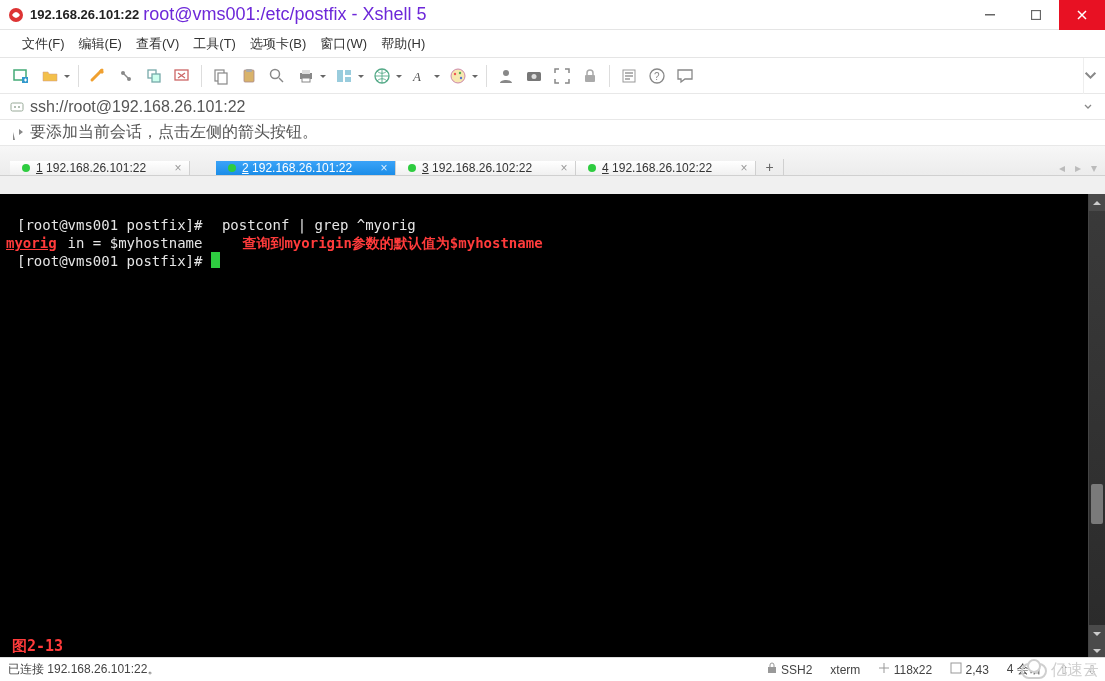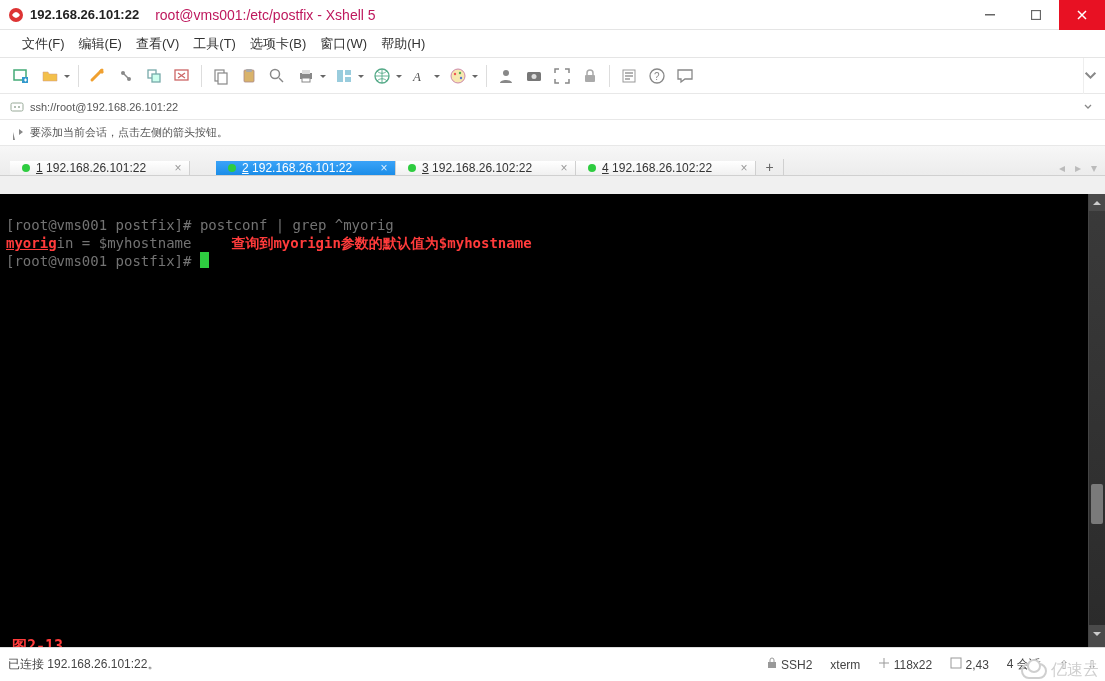--- a/index.html
+++ b/index.html
@@ -22,21 +22,21 @@
     align-items: center;
     padding: 0 0 0 8px;
     border-bottom: 1px solid #e5e5e5;
   }
   .app-icon {
     width: 16px; height: 16px;
     margin-right: 6px;
     display: flex; align-items: center; justify-content: center;
   }
   .titlebar .ip { font-weight: bold; color: #222; font-size: 13px; }
-  .titlebar .path { color: #be185d; font-size: 14px; margin-left: 16px; }
+  .titlebar .path { color: #6d28d9; font-size: 18px; margin-left: 4px; }
   .window-controls { margin-left: auto; display: flex; }
   .win-btn {
     width: 46px; height: 30px; display: flex; align-items: center; justify-content: center;
     font-size: 13px; color: #666;
   }
   .win-btn.close { background: #e81123; color: #fff; }
   .win-btn svg { width: 10px; height: 10px; }
 
   
   .menubar {
@@ -81,21 +81,21 @@
     border-left: 1px solid #eee;
   }
 
   
   .address-row {
     height: 26px; background: #fff; display: flex; align-items: center;
     padding: 0 10px; gap: 6px; border-bottom: 1px solid #e8e8e8;
     color: #555;
   }
   .address-row .link-icon { width: 14px; height: 14px; }
-  .address-row .addr-text { font-size: 11px; color: #555; }
+  .address-row .addr-text { font-size: 16px; color: #555; }
 
   
   .tabs-row {
     height: 30px;
     background: linear-gradient(#f7f7f7,#ececec);
     display: flex;
     align-items: flex-end;
     border-bottom: 1px solid #d0d0d0;
     position: relative;
   }
@@ -148,21 +148,21 @@
     flex: 1;
     padding: 4px 6px;
     font-family: "DejaVu Sans Mono","Consolas",monospace;
     font-size: 14px;
     line-height: 18px;
     color: #d7d7d7;
     white-space: pre;
     overflow: hidden;
     position: relative;
   }
-  .term-white { color: #737373; }
+  .term-white { color: #e5e5e5; margin-left: 11px; }
   .term-red-underline { color: #ff3b3b; font-weight: bold; text-decoration: underline; }
   .term-annot { color: #ff3b3b; font-weight: bold; margin-left: 40px; }
   .cursor-block {
     display: inline-block; width: 9px; height: 16px;
     background: #2ecc40; vertical-align: -2px;
   }
   .scrollbar-v {
     width: 17px;
     background: #2b2b2b;
     position: relative;
@@ -182,21 +182,21 @@
   .fig-label {
     position: absolute; left: 12px; bottom: 4px;
     color: #ff3b3b; font-weight: bold;
     font-family: "DejaVu Sans Mono",monospace;
     font-size: 15px;
   }
 
   
   .statusbar {
     position: absolute; left:0; right:0; bottom:0;
-    height: 34px; background: #fff;
+    height: 24px; background: #fff;
     border-top: 1px solid #ddd;
     display: flex; align-items: center;
     padding: 0 8px;
     font-size: 12px; color: #444;
     gap: 18px;
   }
   .statusbar .right { margin-left: auto; display:flex; align-items:center; gap:18px; }
   .statusbar .sicon { width:12px;height:12px; }
 
   

